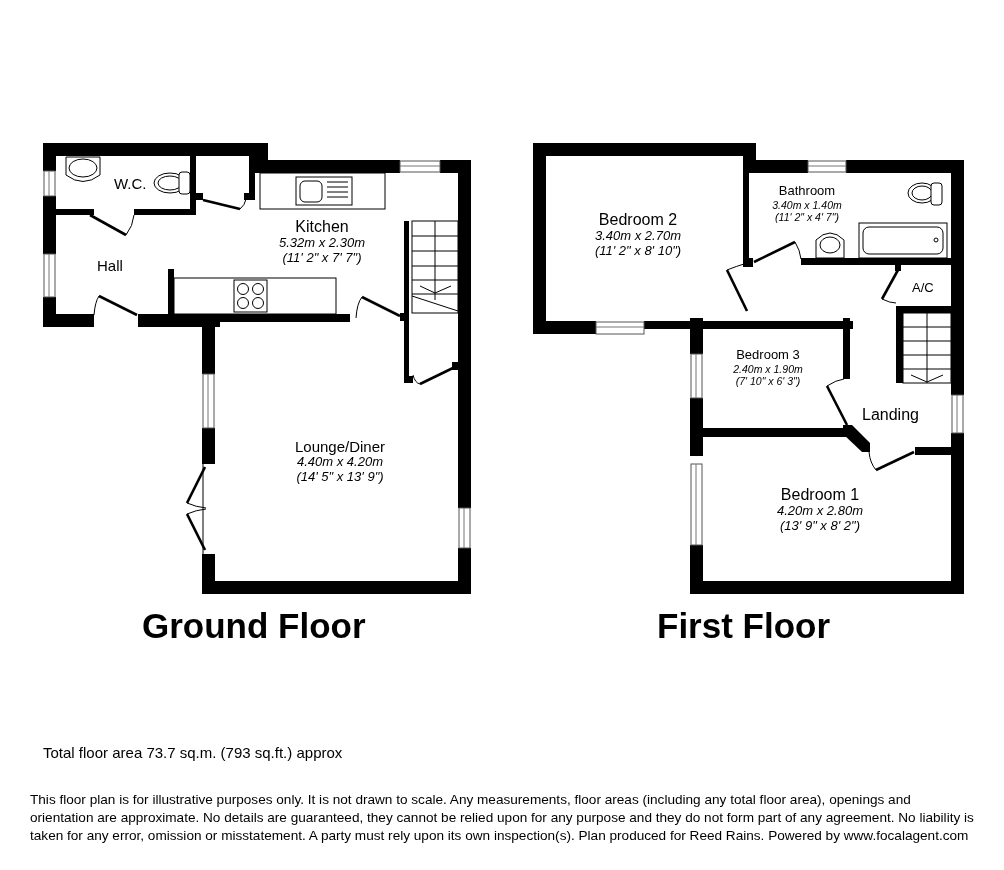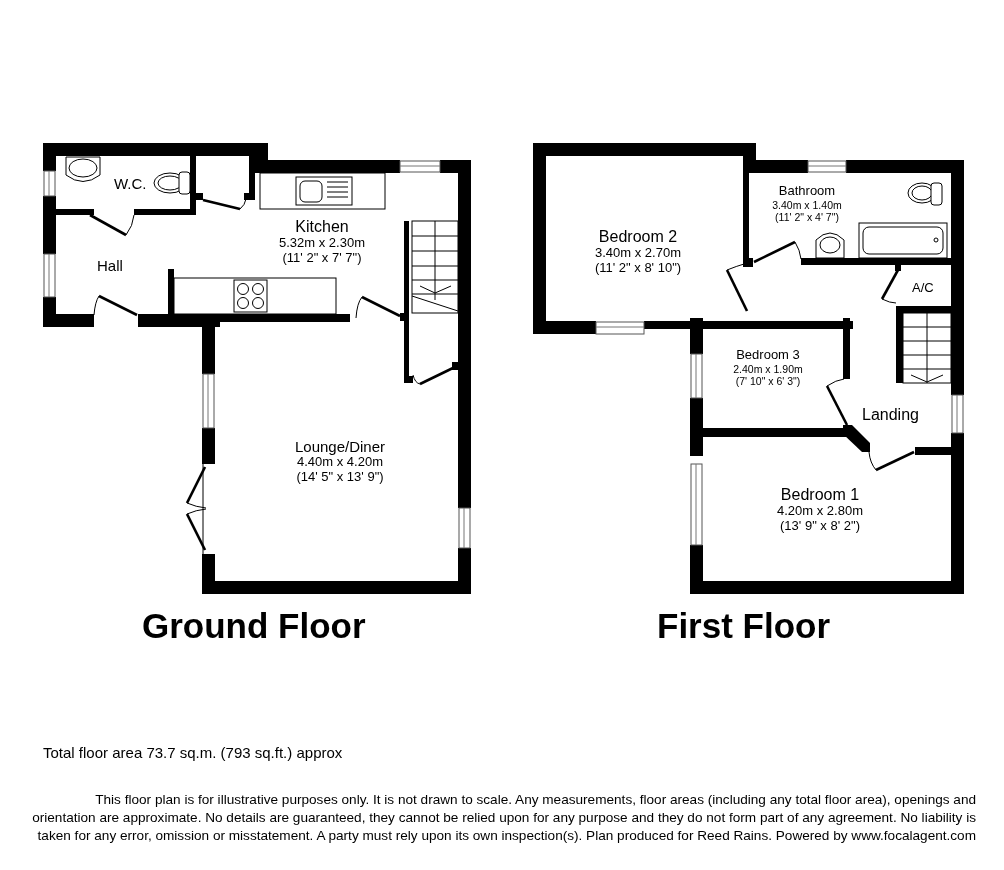--- a/index.html
+++ b/index.html
@@ -7,26 +7,26 @@
   #plan { position:absolute; left:0; top:0; width:1004px; height:870px; }
   .wall { fill:#000; }
   .win { fill:#fff; stroke:#555; stroke-width:1; }
   .winline { stroke:#777; stroke-width:1; }
   .fix { fill:#fff; stroke:#000; stroke-width:1; }
   .thin { stroke:#000; stroke-width:1; fill:none; }
   .door { stroke:#000; stroke-width:2.6; fill:none; }
   .arc { stroke:#000; stroke-width:1; fill:none; }
   .lbl { position:absolute; text-align:center; white-space:nowrap; line-height:1.15; }
   .room-name { font-size:15px; }
-  .room-dim { font-size:13px; }
+  .room-dim { font-size:13px;font-style:italic; }
   .small .room-name { font-size:13px; }
   .small .room-dim { font-size:10.5px; }
   .floor-title { position:absolute; font-weight:bold; font-size:35px; white-space:nowrap;text-align:center; }
   .total { position:absolute; left:43px; top:744px; font-size:15px; white-space:nowrap; }
-  .disclaimer { position:absolute; left:30px; top:791px; width:946px; text-align:right; font-size:13.6px; line-height:18px; }
+  .disclaimer { position:absolute; left:30px; top:791px; width:946px; text-align:left; font-size:13.6px; line-height:18px; }
 </style>
 </head>
 <body>
 
 <svg id="plan" viewBox="0 0 1004 870" xmlns="http://www.w3.org/2000/svg">
 
   <g>
 
     <rect class="wall" x="43" y="143" width="225" height="13"></rect>
     <rect class="wall" x="255" y="143" width="13" height="30"></rect>
@@ -238,21 +238,21 @@
   <div class="room-name" style="font-size:16px;">Kitchen</div>
   <div class="room-dim">5.32m x 2.30m</div>
   <div class="room-dim">(11' 2" x 7' 7")</div>
 </div>
 <div class="lbl" style="left:270px; top:438px; width:140px;">
   <div class="room-name">Lounge/Diner</div>
   <div class="room-dim">4.40m x 4.20m</div>
   <div class="room-dim">(14' 5" x 13' 9")</div>
 </div>
 
-<div class="lbl" style="left:578px; top:228px; width:120px;">
+<div class="lbl" style="left:578px; top:211px; width:120px;">
   <div class="room-name" style="font-size:16px;">Bedroom 2</div>
   <div class="room-dim">3.40m x 2.70m</div>
   <div class="room-dim">(11' 2" x 8' 10")</div>
 </div>
 <div class="lbl small" style="left:762px; top:184px; width:90px;text-align:center;">
   <div class="room-name">Bathroom</div>
   <div class="room-dim">3.40m x 1.40m</div>
   <div class="room-dim">(11' 2" x 4' 7")</div>
 </div>
 <div class="lbl small" style="left:912px; top:281px;">

